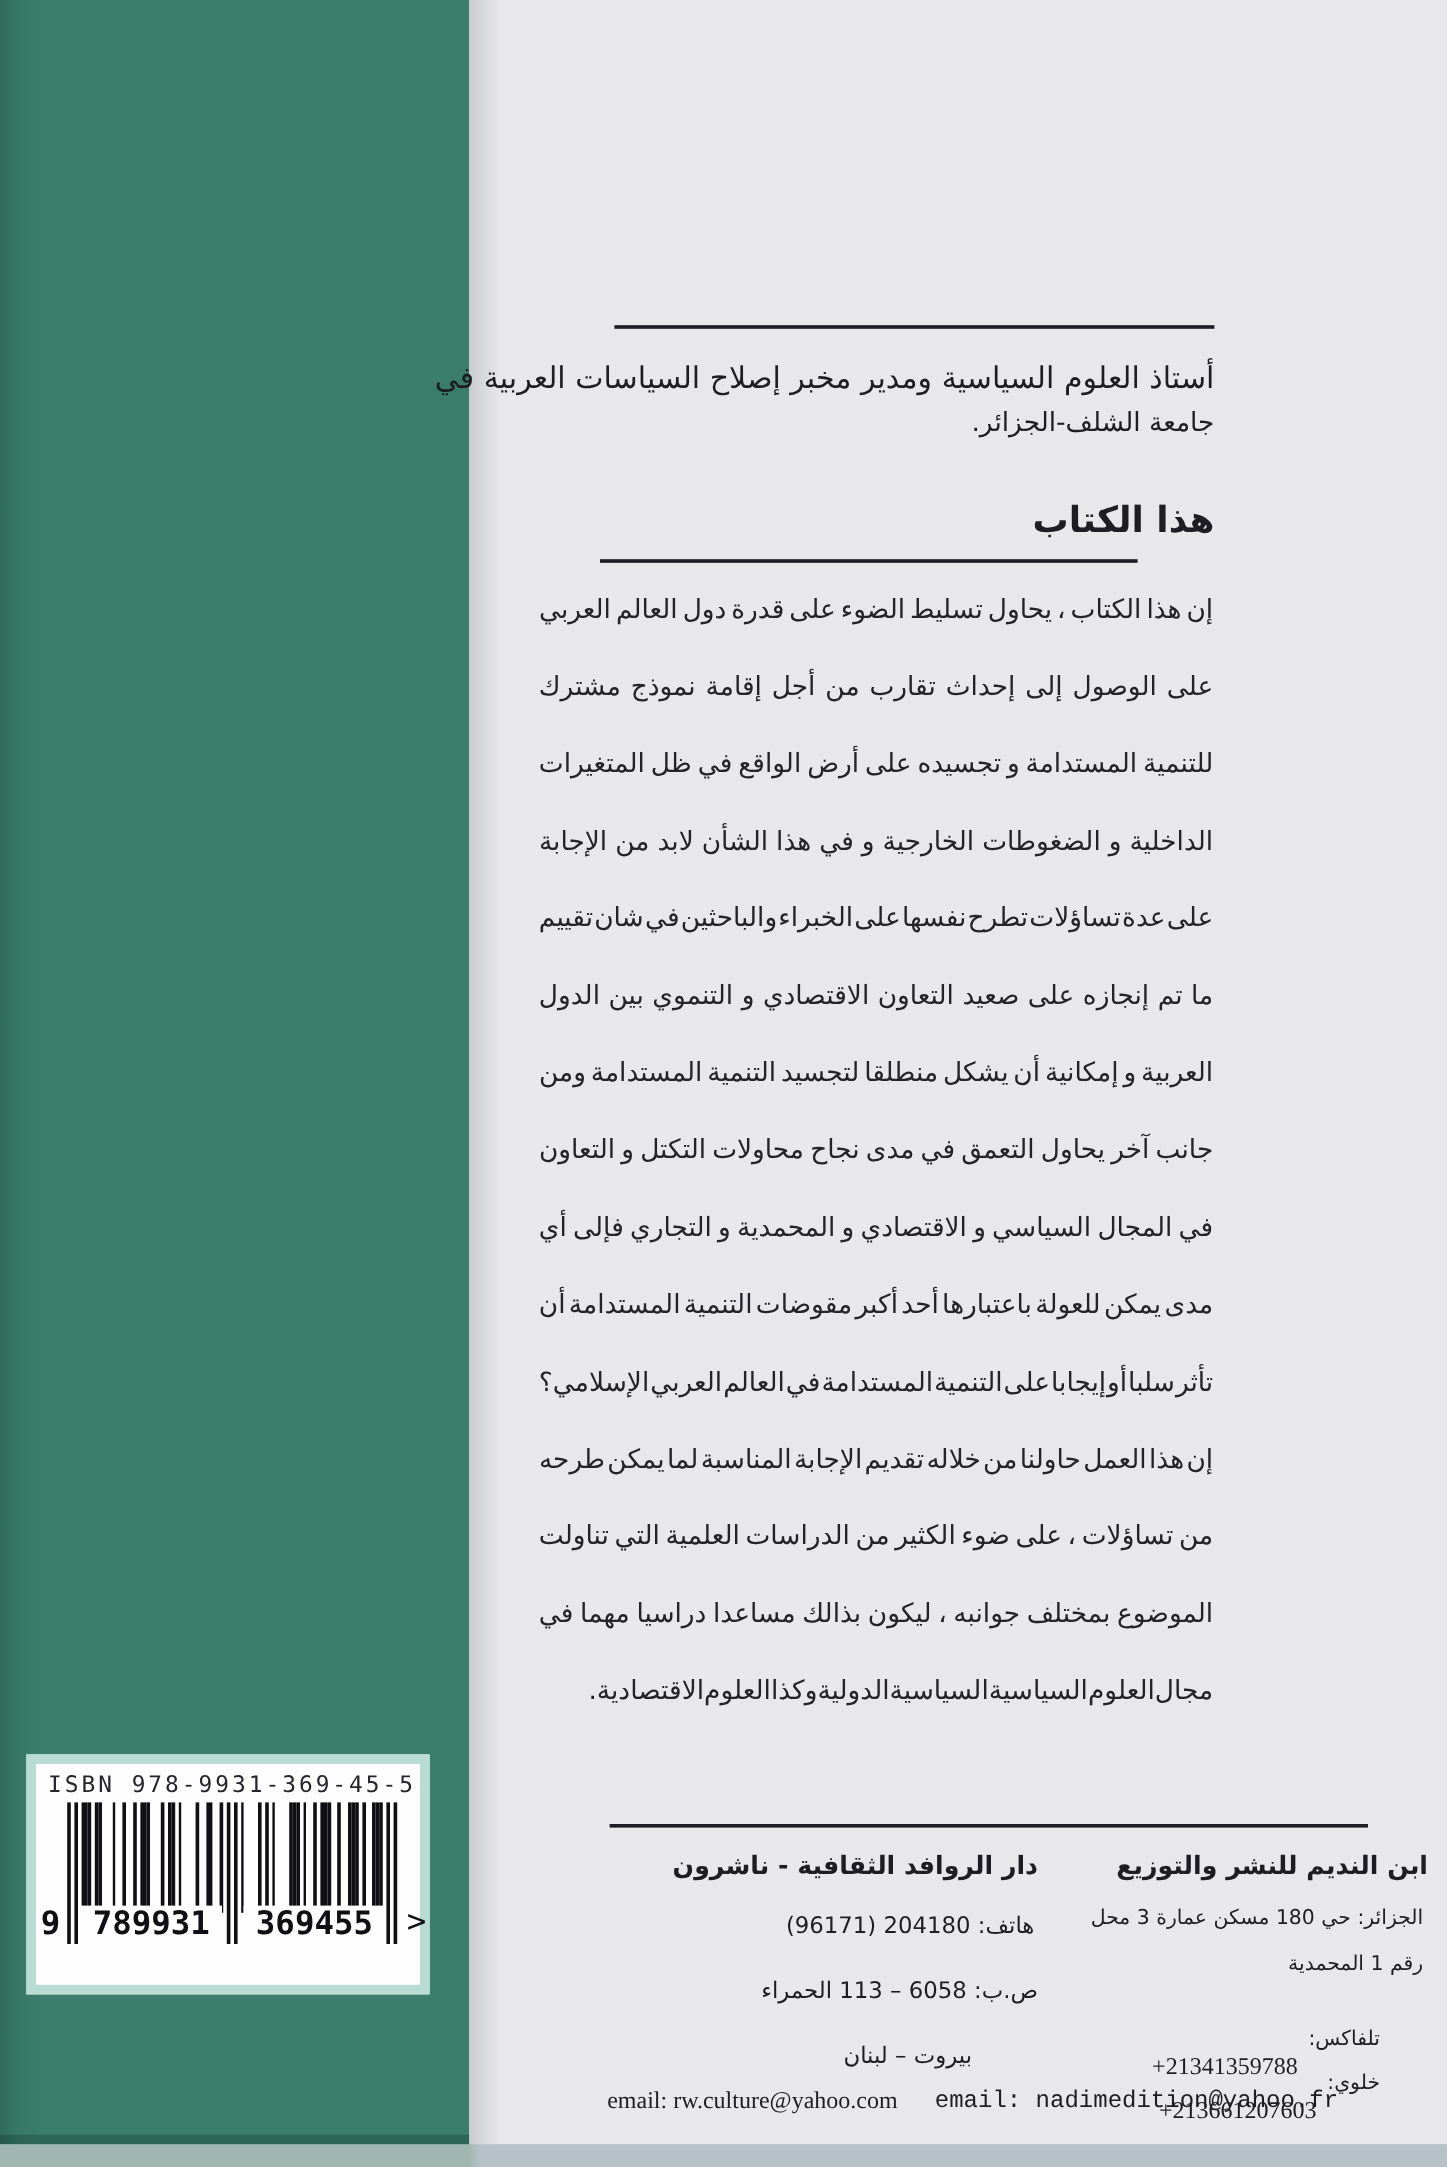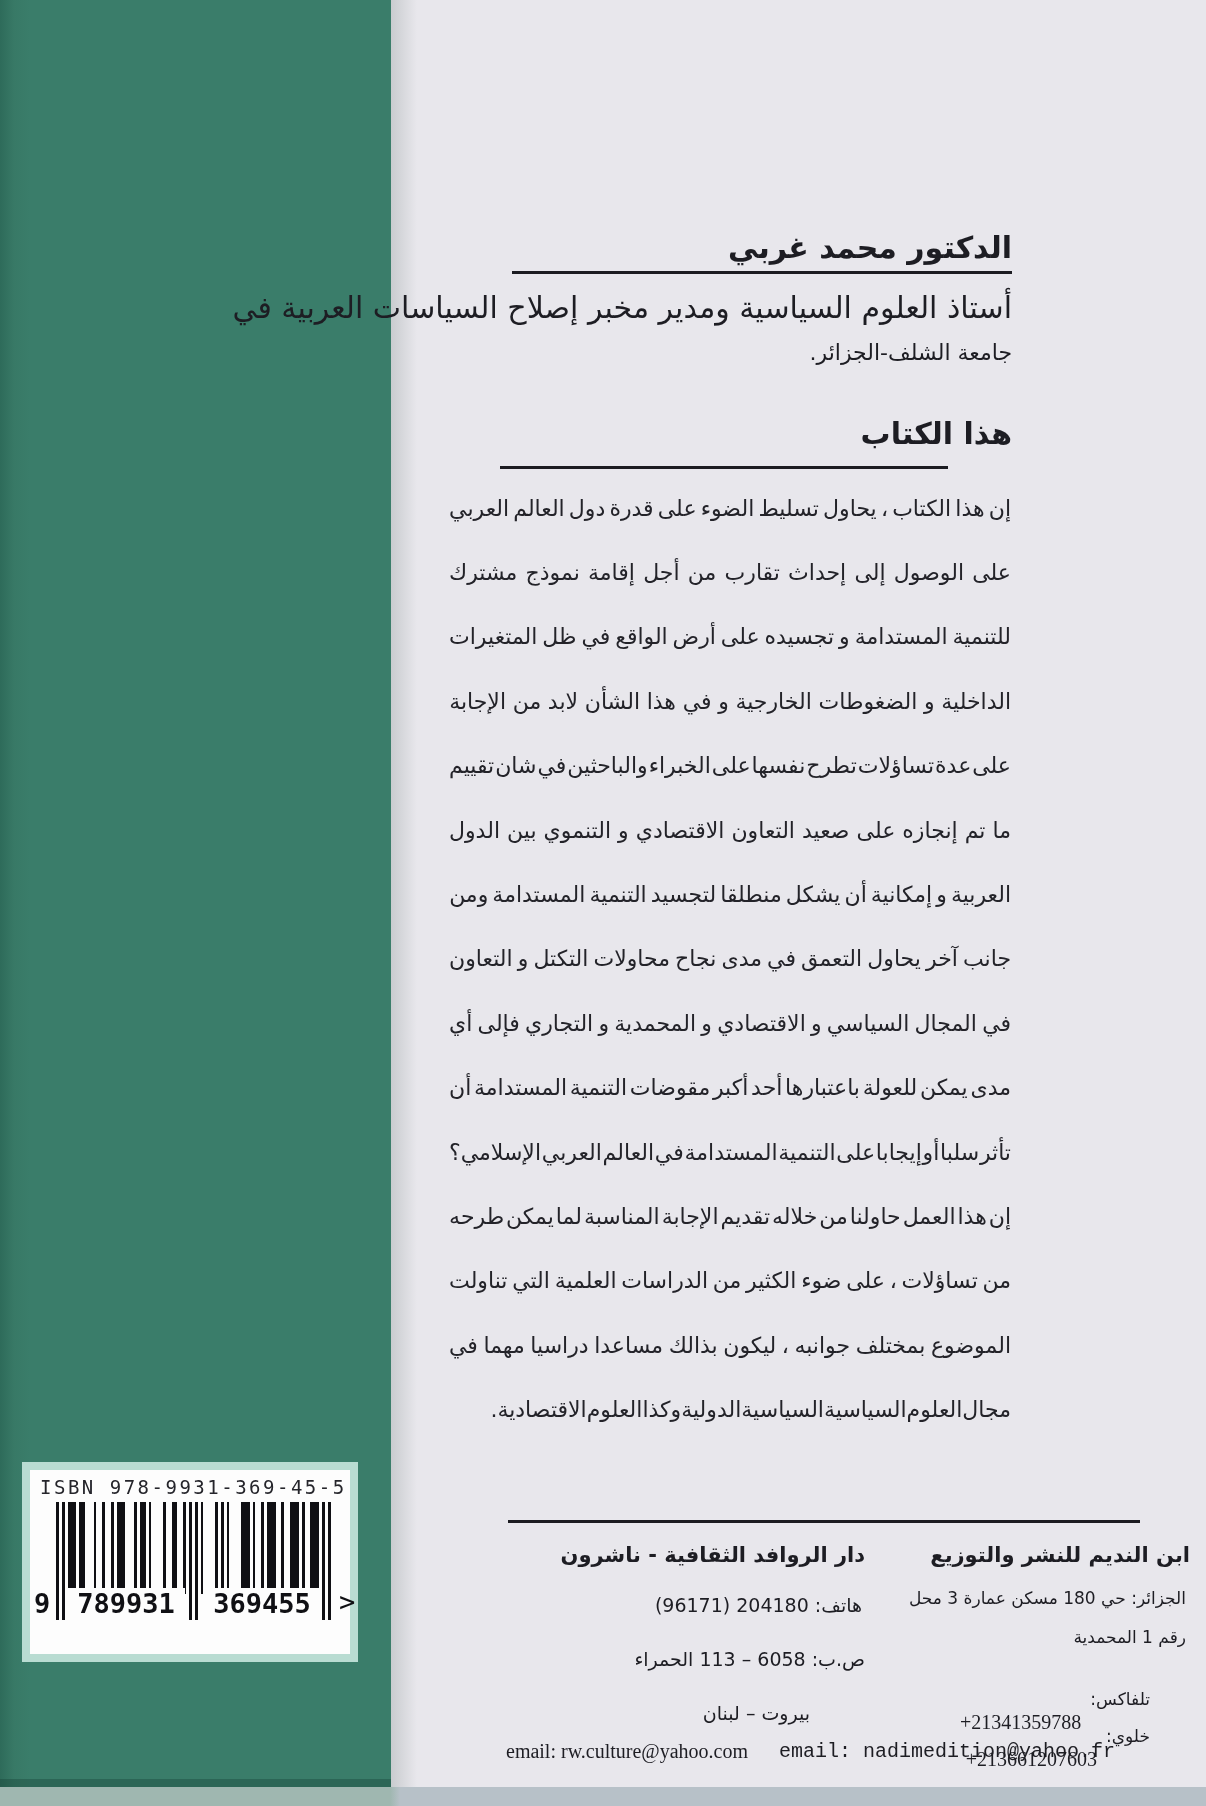--- a/index.html
+++ b/index.html
@@ -30,21 +30,21 @@
   }
   .page::before{ 
     content:""; position:absolute; left:0; top:0; bottom:0; width:26px;
     background:linear-gradient(to right, rgba(60,80,75,.18), rgba(60,80,75,0));
   }
   .ar{direction:rtl; text-align:right; white-space:nowrap;}
   .abs{position:absolute;}
 
   .author-name{top:230px; right:194px; font-size:30px; font-weight:bold; letter-spacing:.5px;}
   .rule1{top:271px; right:194px; width:500px; height:3px; background:#1c1c22;}
-  .bio-line1{top:290px; right:194px; font-size:30px;}
+  .bio-line1{top:300px; right:194px; font-size:25px;}
   .bio-line2{top:340px; right:194px; font-size:22px;}
 
   .about-heading{top:416px; right:194px; font-size:30px; font-weight:bold;}
   .rule2{top:466px; right:258px; width:448px; height:3px; background:#1c1c22;}
 
   .body-text{top:476px; left:58px; width:562px;}
   .bline{
     display:flex; justify-content:space-between; align-items:center;
     direction:rtl; height:64.4px; font-size:22px; color:#232329;
   }
@@ -203,21 +203,20 @@
         <div class="bd bd-first">9</div>
         <div class="bd bd-g1">789931</div>
         <div class="bd bd-g2">369455</div>
         <div class="bd bd-arrow">&gt;</div>
       </div>
     </div>
   </div>
 
   <div class="page" style="background: rgb(232, 231, 236);">
 
-    <div class="abs ar author-name">الدكتور محمد غربي</div>
     <div class="abs rule1"></div>
     <div class="abs ar bio-line1">أستاذ العلوم السياسية ومدير مخبر إصلاح السياسات العربية في</div>
     <div class="abs ar bio-line2">جامعة الشلف-الجزائر.</div>
 
     <div class="abs ar about-heading">هذا الكتاب</div>
     <div class="abs rule2"></div>
 
     <div class="abs body-text" id="body-lines">
         <div class="bline">
           <span>إن</span>

